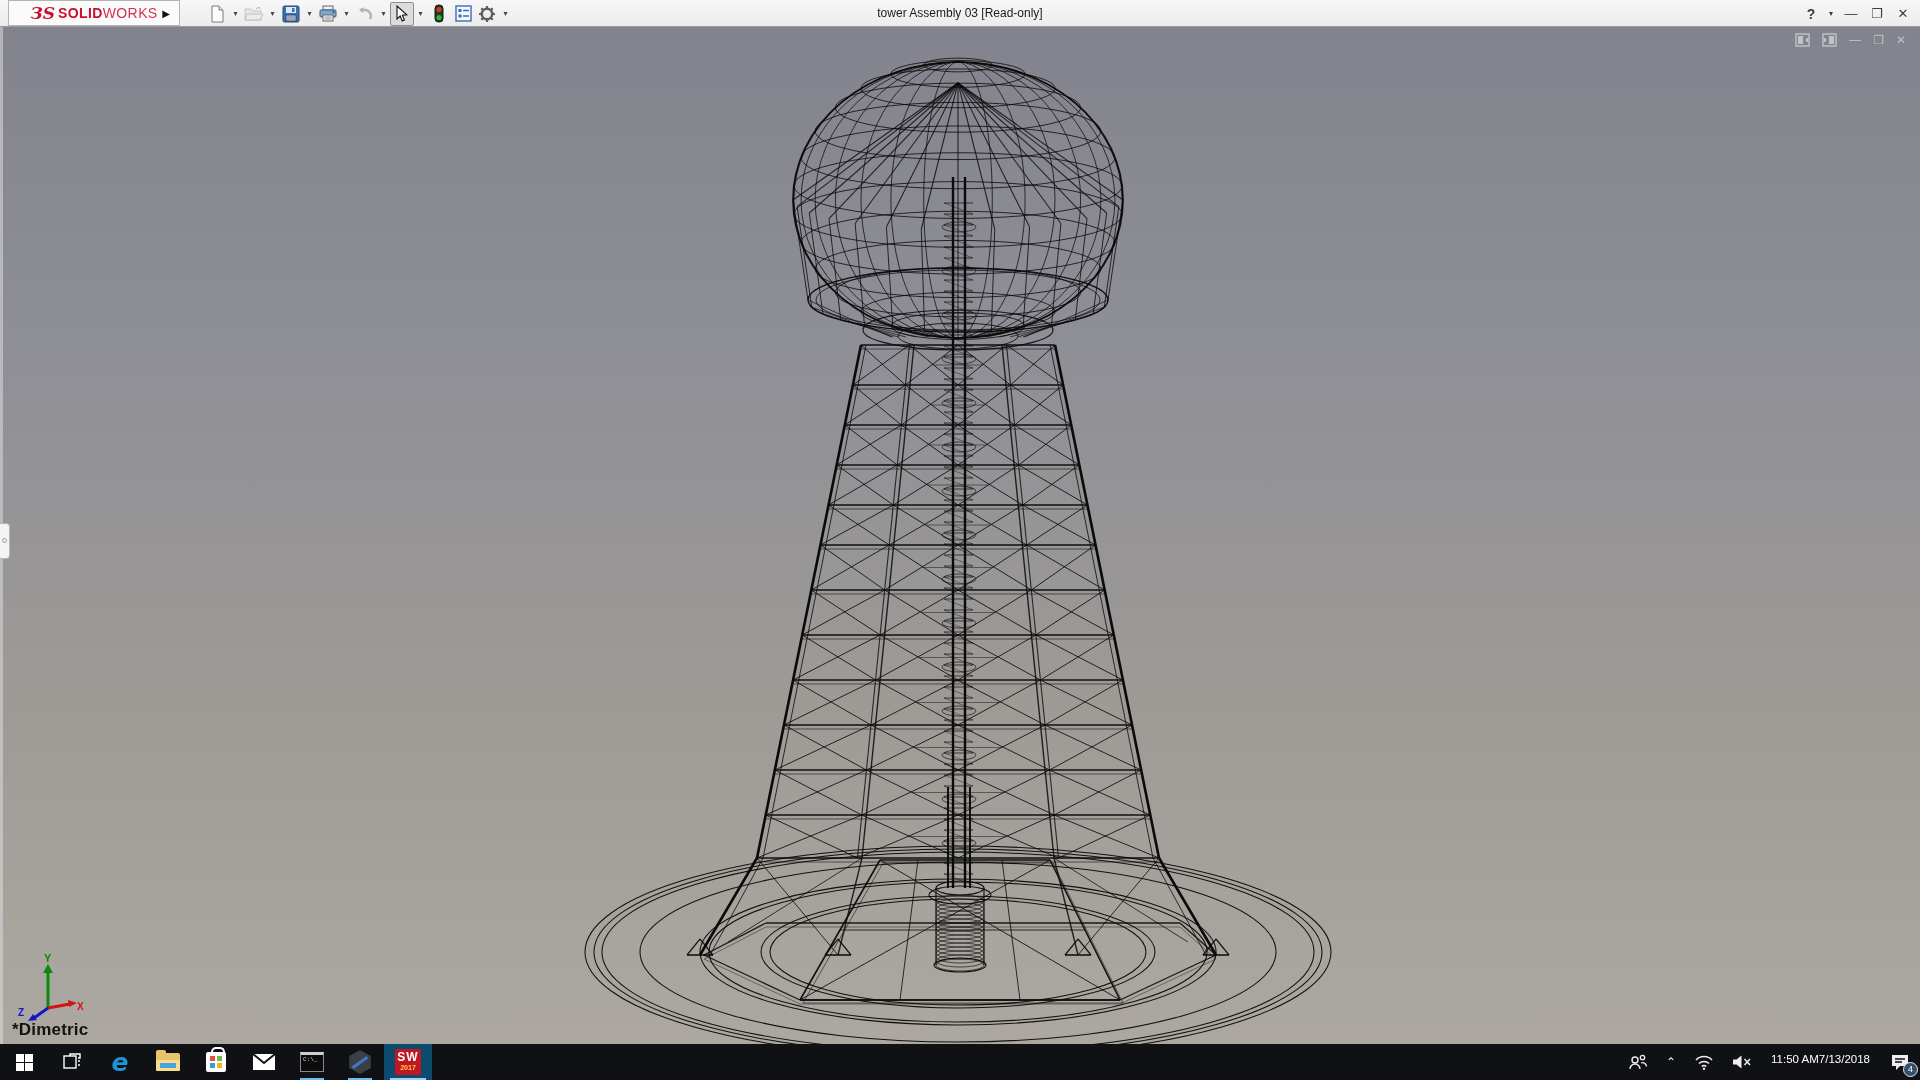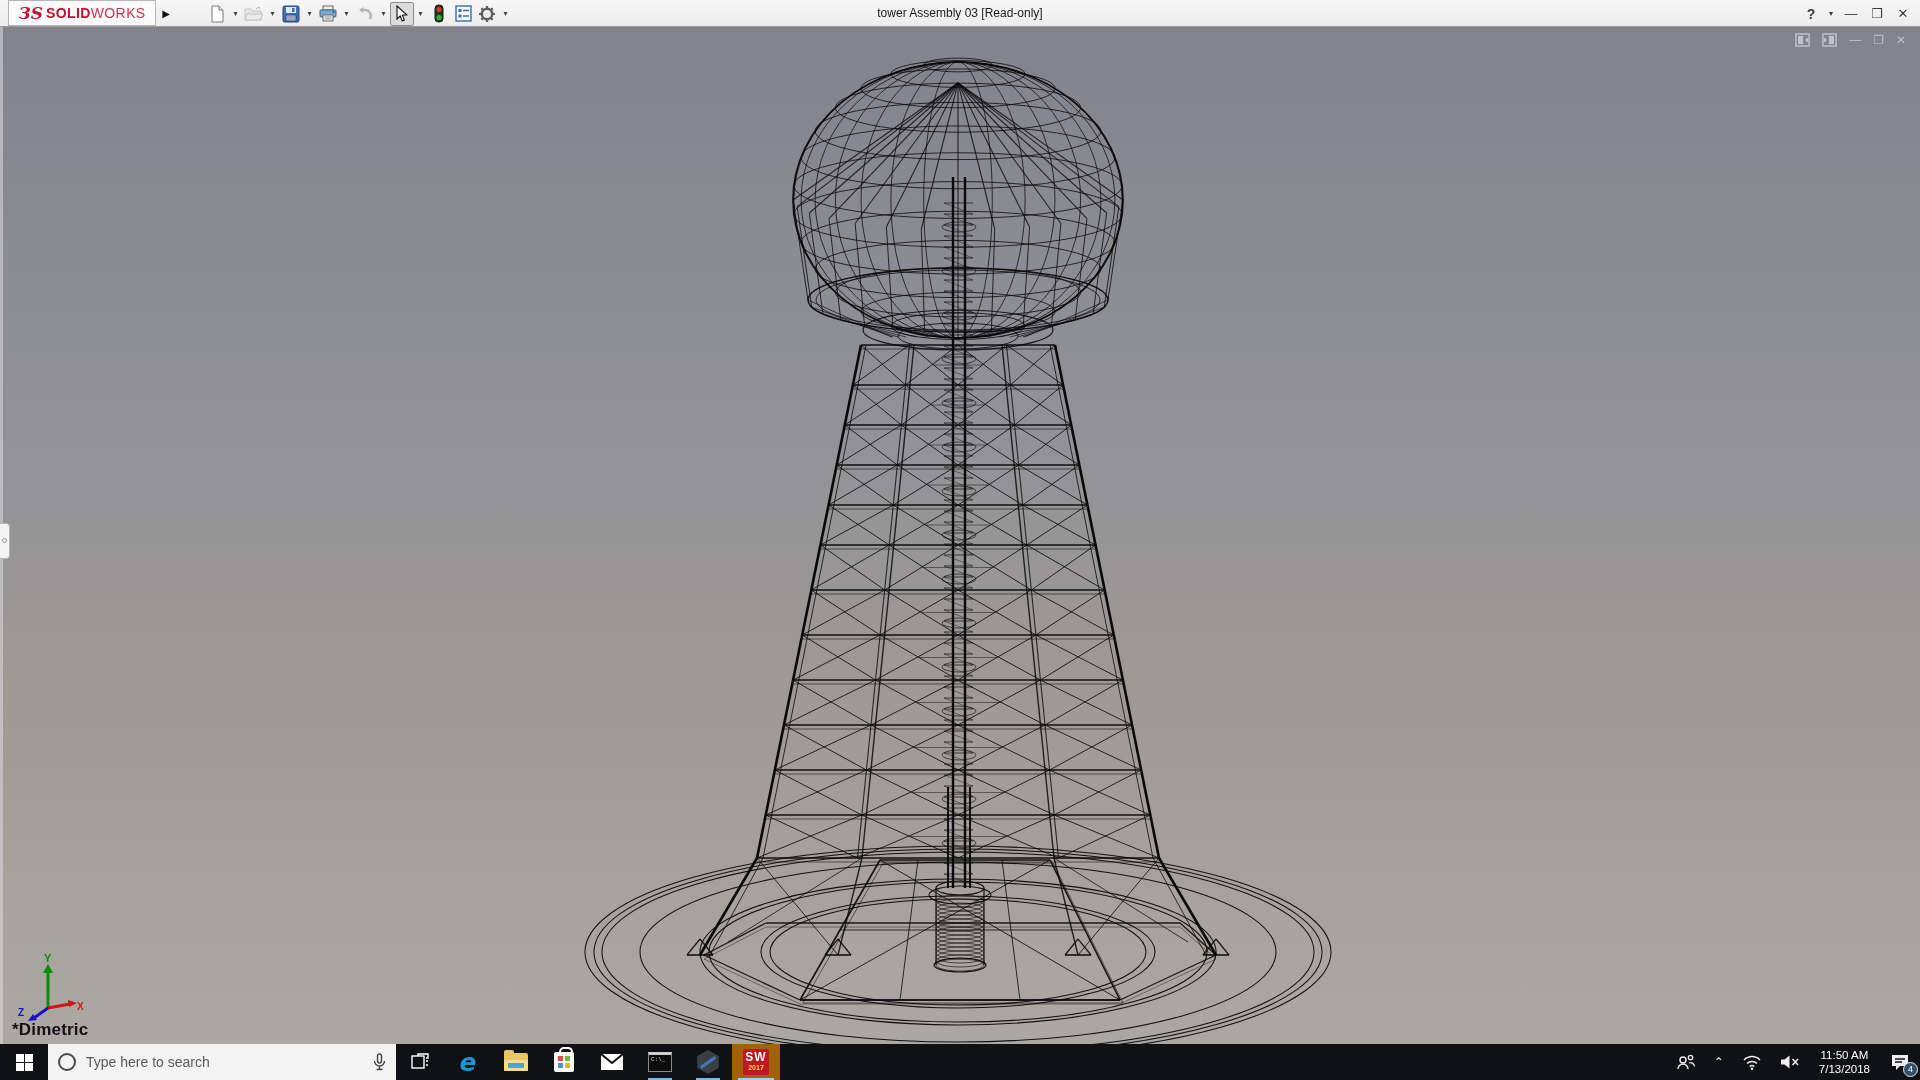--- a/index.html
+++ b/index.html
@@ -1,21 +1,21 @@
 <!DOCTYPE html>
 <html><head>
 <meta charset="utf-8">
 <style>
   * { margin:0; padding:0; box-sizing:border-box; }
   html,body { width:1920px; height:1080px; overflow:hidden; font-family:"Liberation Sans", sans-serif; }
 
   
   .titlebar{ position:absolute; top:0; left:0; width:1920px; height:27px;
     background:linear-gradient(#f7f7f7,#ececec); border-bottom:1px solid #9a9aa0; z-index:30;}
-  .logo{ position:absolute; left:8px; top:0; height:26px; width:148px; background:#fbfbfb;
+  .logo{ position:absolute; left:8px; top:0; height:26px; width:172px; background:#fbfbfb;
     border:1px solid #b5b5b5; display:flex; align-items:center; justify-content:center; gap:3px;}
   .logo-glyph{ color:#c8102e; font-style:italic; font-weight:bold; font-size:17px; font-family:"DejaVu Serif", serif;}
   .logo-text{ font-size:14px; letter-spacing:.4px; color:#c8102e;}
   .logo-text b{ font-weight:700;} .logo-text span{ font-weight:400; opacity:.85;}
   .flyout{ position:absolute; left:158px; top:0; width:16px; height:26px; display:flex; align-items:center;
     justify-content:center; font-size:10px; color:#111; cursor:pointer;}
   .tb-row{ position:absolute; left:205px; top:0; height:27px; display:flex; align-items:center;}
   .tb-btn{ width:24px; height:24px; display:flex; align-items:center; justify-content:center; border-radius:2px;}
   .tb-btn.pressed{ background:#dcdcdc; border:1px solid #8e8e8e;}
   .tb-caret{ width:13px; height:24px; font-size:8px; color:#444; display:flex; align-items:center; justify-content:center;}
@@ -53,21 +53,21 @@
   .winlogo{ width:17px; height:17px; display:grid; grid-template-columns:8px 8px; grid-template-rows:8px 8px; gap:1px;}
   .winlogo i{ background:#fff; display:block;}
   .searchbox{ width:348px; background:#f3f3f3; display:flex; align-items:center; gap:10px; padding:0 10px; cursor:text;}
   .cortana-ring{ width:18px; height:18px; border:2.5px solid #4a4a4a; border-radius:50%; flex:none;}
   .searchbox input{ border:none; outline:none; background:transparent; font-size:14px; color:#444; width:240px;
     font-family:"Liberation Sans", sans-serif;}
   .searchbox input::placeholder{ color:#5a5a5a; opacity:1;}
   .mic{ margin-left:auto;}
   .task-icon{ width:48px; display:flex; align-items:center; justify-content:center; position:relative; cursor:pointer;}
   .task-icon .runbar{ position:absolute; bottom:0; left:12px; right:12px; height:2px; background:#76b9ed;}
-  .task-icon.active{ background:#a16207;}
+  .task-icon.active{ background:#0c4a6e;}
   .task-icon.active .runbar{ left:6px; right:6px; background:#9ecfff;}
   .edge-e{ color:#2092d6; font-size:25px; font-weight:bold; font-style:italic; font-family:"DejaVu Sans", sans-serif;}
   .folder{ position:relative; width:24px; height:18px;}
   .folder .back{ position:absolute; inset:0; background:#e8c56b; border-radius:2px;}
   .folder .tabb{ position:absolute; left:0; top:-3px; width:10px; height:5px; background:#e8c56b; border-radius:2px 2px 0 0;}
   .folder .front{ position:absolute; left:0; bottom:0; width:24px; height:11px; background:#f6dd8d; border-radius:1px;}
   .folder .blue{ position:absolute; left:4px; bottom:3px; width:16px; height:5px; background:#4aa3e0;}
   .store-bag{ position:relative; width:20px; height:20px; background:#fff; border-radius:2px;}
   .store-bag:before{ content:""; position:absolute; left:5px; top:-5px; width:10px; height:8px;
     border:2px solid #fff; border-bottom:none; border-radius:5px 5px 0 0;}
@@ -79,22 +79,22 @@
     color:#ddd; font-size:6px; font-family:"Liberation Mono", monospace; padding:1px 2px;}
   .hexagon{ width:24px; height:24px; background:#3a3f46; clip-path:polygon(50% 0,95% 25%,95% 75%,50% 100%,5% 75%,5% 25%);
     position:relative; border-radius:2px;}
   .hexagon i{ position:absolute; left:3px; top:11px; width:18px; height:3px; background:#3f79c2; transform:rotate(-35deg);}
   .swcube{ width:26px; height:26px; background:#c01722; border-radius:2px; color:#fff; text-align:center; position:relative;}
   .swcube .sw{ font-size:12px; font-weight:bold; letter-spacing:1px; line-height:16px; display:block;}
   .swcube .yr{ font-size:7px; font-weight:bold; color:#ffd24d; line-height:6px; display:block;}
   .tray{ margin-left:auto; display:flex; align-items:stretch;}
   .tray-item{ display:flex; align-items:center; justify-content:center; padding:0 9px; color:#eee; cursor:pointer; position:relative;}
   .chevron{ font-size:12px; color:#eee;}
-  .clock{ text-align:center; font-size:11.5px; color:#fff; line-height:14px; padding:16px 10px;
-    display:flex; flex-direction:column; justify-content:center;}
+  .clock{ text-align:right; font-size:11.5px; color:#fff; line-height:14px; padding:8px 10px;
+    display:flex; flex-direction:row; justify-content:center;}
   .badge{ position:absolute; right:2px; bottom:3px; width:15px; height:15px; border-radius:50%;
     background:#33506b; border:1px solid #e6e6e6; color:#fff; font-size:9px; line-height:13px; text-align:center;}
 </style>
 </head>
 <body>
 
 <div class="titlebar">
   <div class="win-title">tower Assembly 03 [Read-only]</div>
 
   <div class="logo">
@@ -683,30 +683,20 @@
 
 <div class="taskbar">
   <div class="tb-start">
     <div class="winlogo">
         <i></i>
         <i></i>
         <i></i>
         <i></i>
       </div>
   </div>
-  <div class="searchbox">
-    <span class="cortana-ring"></span>
-    <input type="text" readonly="" placeholder="Type here to search" style="">
-    <svg class="mic" width="13" height="18" viewBox="0 0 13 18">
-      <rect x="4.5" y="1" width="4" height="9" rx="2" fill="none" stroke="#444" stroke-width="1.4"></rect>
-      <path d="M1.5 8 a5 5 0 0 0 10 0" fill="none" stroke="#444" stroke-width="1.4"></path>
-      <line x1="6.5" y1="13.5" x2="6.5" y2="16" stroke="#444" stroke-width="1.4"></line>
-      <line x1="3.5" y1="16.5" x2="9.5" y2="16.5" stroke="#444" stroke-width="1.4"></line>
-    </svg>
-  </div>
   <div class="task-icon">
     <svg width="20" height="20" viewBox="0 0 20 20">
       <rect x="2" y="4" width="12" height="12" fill="none" stroke="#fff" stroke-width="1.4"></rect>
       <path d="M16 6 h2 v-4 h-10 v2" fill="none" stroke="#fff" stroke-width="1.4"></path>
       <path d="M16 9 h2 M16 13 h2" stroke="#fff" stroke-width="1.4"></path>
     </svg>
   </div>
   <div class="task-icon">
     <span class="edge-e">e</span>
   </div>

